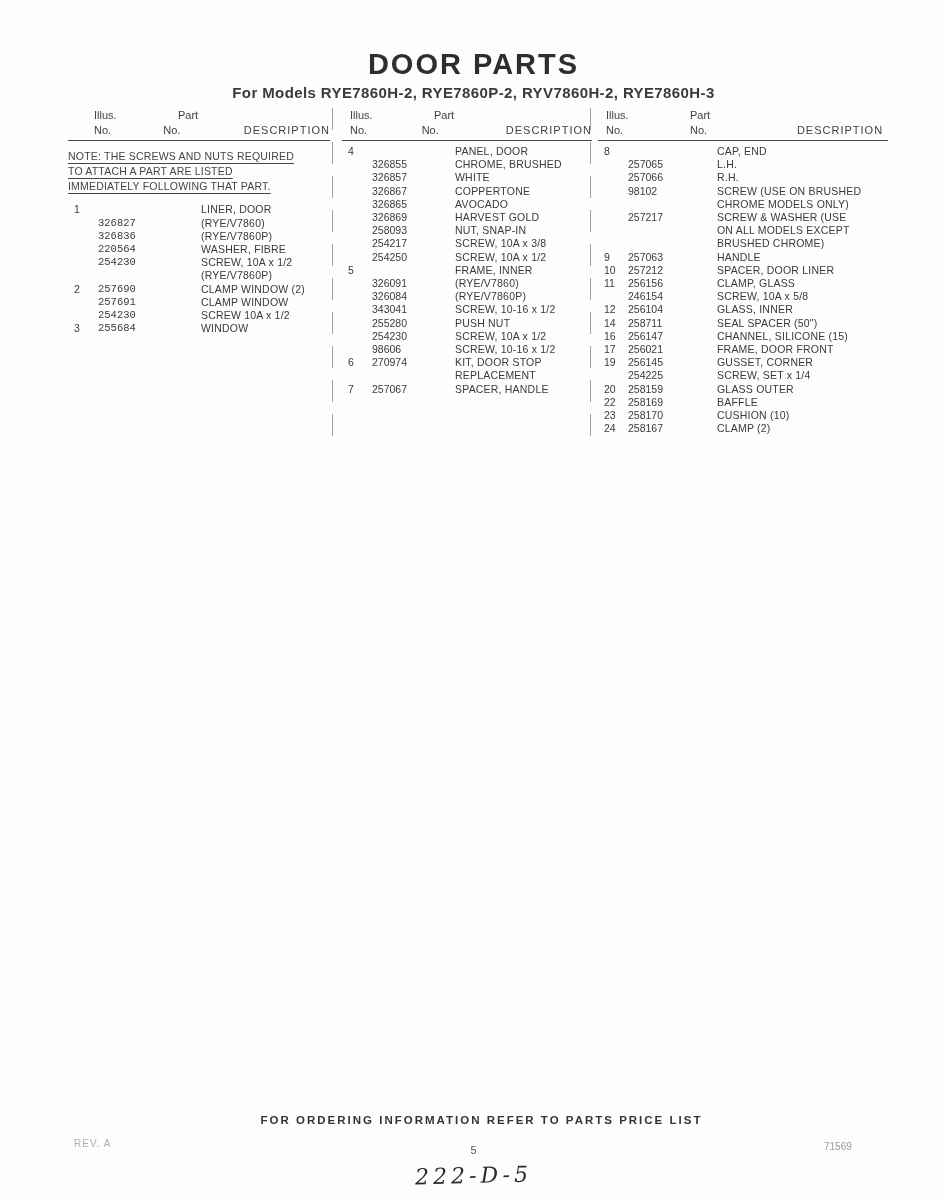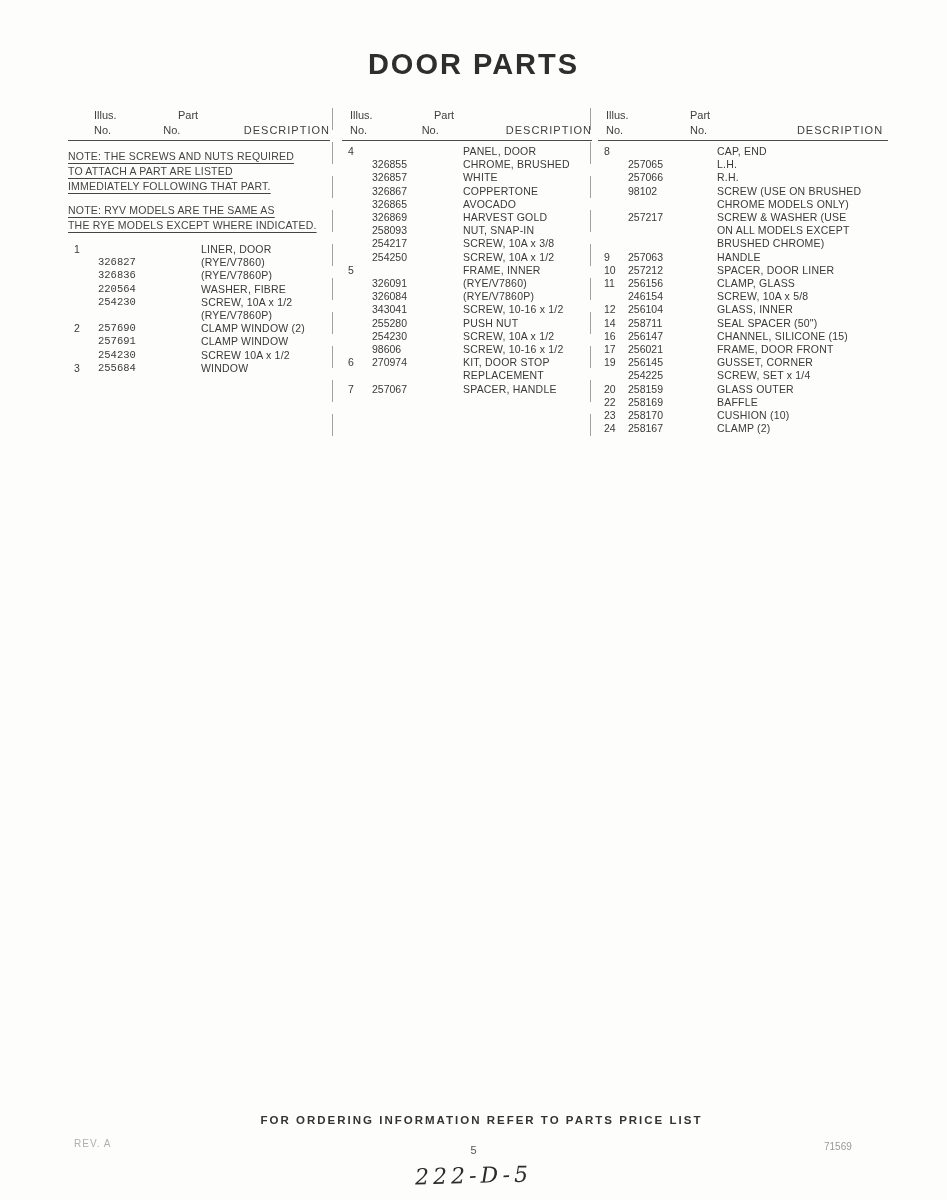--- a/index.html
+++ b/index.html
@@ -40,21 +40,21 @@
     text-decoration:underline;
     text-underline-offset:2.5px;
     line-height:14.8px;
     letter-spacing:.2px;
     color:#444;
   }
   .row{display:flex;}
   .illus{width:30px;padding-left:6px;box-sizing:border-box;}
   .part{width:58px;}
   .c0 .part{width:58px;margin-right:10px;font-family:Liberation Mono, monospace;}
-  .c1 .part{width:40px;margin-right:16px;}
+  .c1 .part{width:40px;margin-right:8px;}
   .c2 .part{width:46px;margin-right:8px;}
   .desc{flex:1;letter-spacing:.2px;margin-left:35px;}
   .vdivider{
     position:absolute;top:108px;width:1px;height:332px;
     background:repeating-linear-gradient(to bottom,#8a8a8a 0 22px,transparent 22px 34px);
     opacity:.8;
   }
   .vd-left{left:332px;}
   .vd-right{left:590px;height:336px;}
   .ordering{
@@ -71,20 +71,21 @@
     font-size:22px;letter-spacing:4px;color:#2b2b2b;
     transform:rotate(-1.5deg);
   }
 </style>
 </head>
 <body>
 
 <div class="page">
 
   <div class="title">DOOR PARTS</div>
+  <div class="subtitle">For Models RYE7860H-2, RYE7860P-2, RYV7860H-2, RYE7860H-3</div>
 
   <div class="vdivider vd-left"></div>
   <div class="vdivider vd-right"></div>
 
   <section class="col c0">
     <div class="col-head">
       <div class="head-l1">
         <span class="h-illus">Illus.</span>
         <span class="h-part">Part</span>
       </div>
@@ -93,24 +94,20 @@
         <span class="h-no2">No.</span>
         <span class="h-desc">DESCRIPTION</span>
       </div>
     </div>
     <div class="rows">
         <div class="note">
           <div class="note-line">NOTE: THE SCREWS AND NUTS REQUIRED</div>
           <div class="note-line">TO ATTACH A PART ARE LISTED</div>
           <div class="note-line">IMMEDIATELY FOLLOWING THAT PART.</div>
         </div>
-        <div class="note">
-          <div class="note-line">NOTE: RYV MODELS ARE THE SAME AS</div>
-          <div class="note-line">THE RYE MODELS EXCEPT WHERE INDICATED.</div>
-        </div>
         <div class="row">
           <span class="illus">1</span>
           <span class="part"></span>
           <span class="desc">LINER, DOOR</span>
         </div>
         <div class="row">
           <span class="illus"></span>
           <span class="part">326827</span>
           <span class="desc">(RYE/V7860)</span>
         </div>

